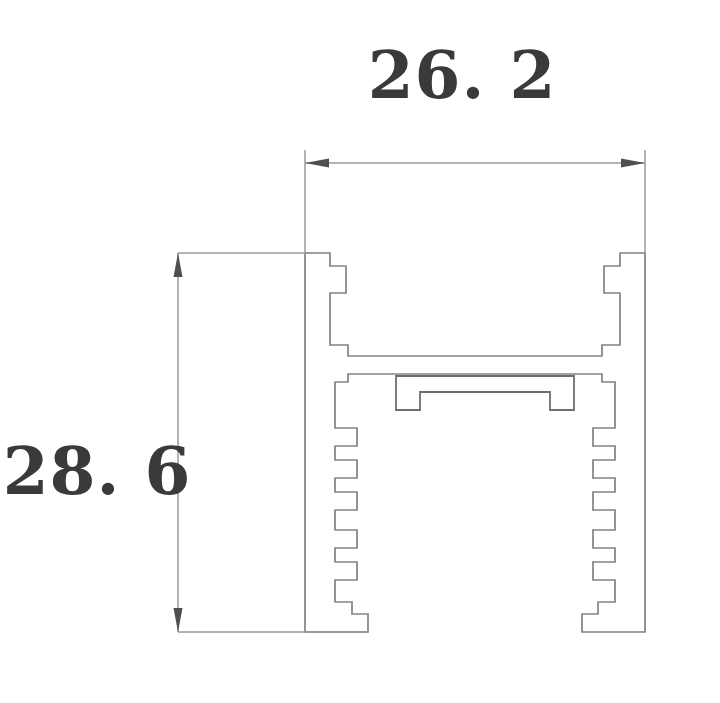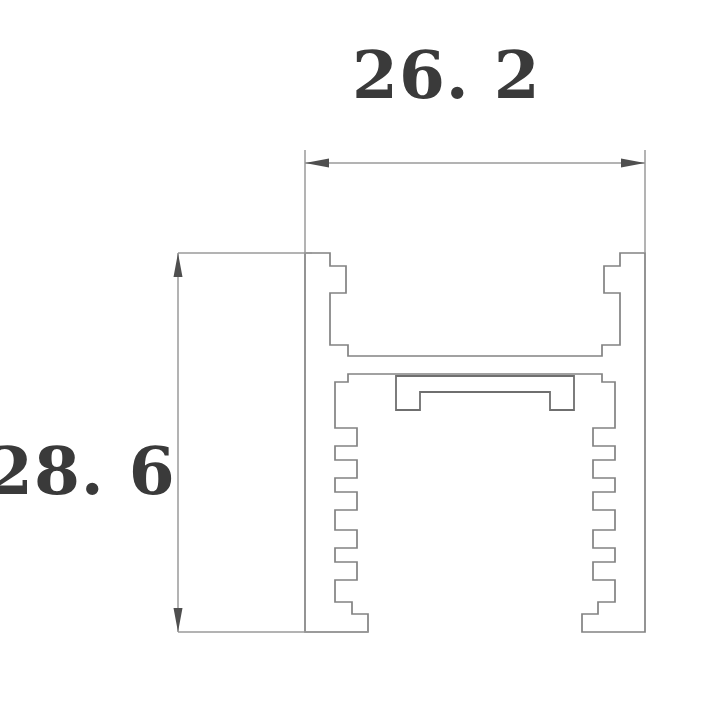--- a/index.html
+++ b/index.html
@@ -30,21 +30,21 @@
     stroke:var(--dim,#9a9a9a);
     stroke-width:1.5;
   }
   svg.dwg polygon.arrow{
     fill:var(--arrow,#4f4f4f);
     stroke:none;
   }
   .dim-label{
     position:absolute;
     width:220px;
-    text-align:left;
+    text-align:center;
     font-size:66px;
     font-weight:bold;
     line-height:1;
     letter-spacing:1px;
     color:var(--text,#3a3a3a);
     filter:blur(0.7px);
     white-space:nowrap;
   }
   .dim-label.w{left:352px;top:42px;}
   .dim-label.h{left:-13px;top:438px;}

